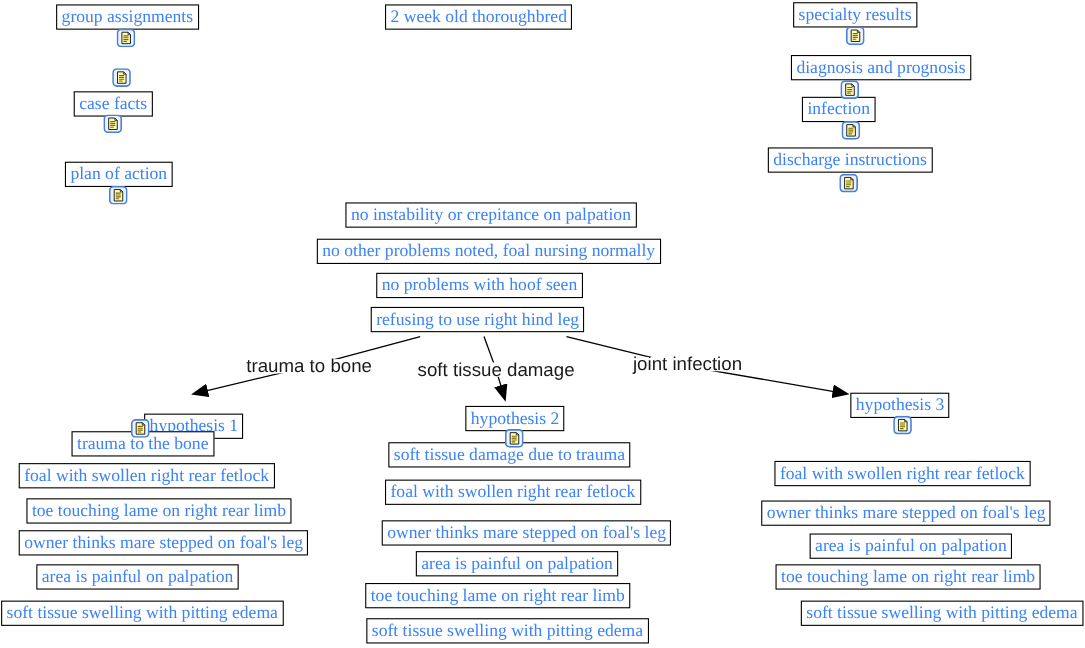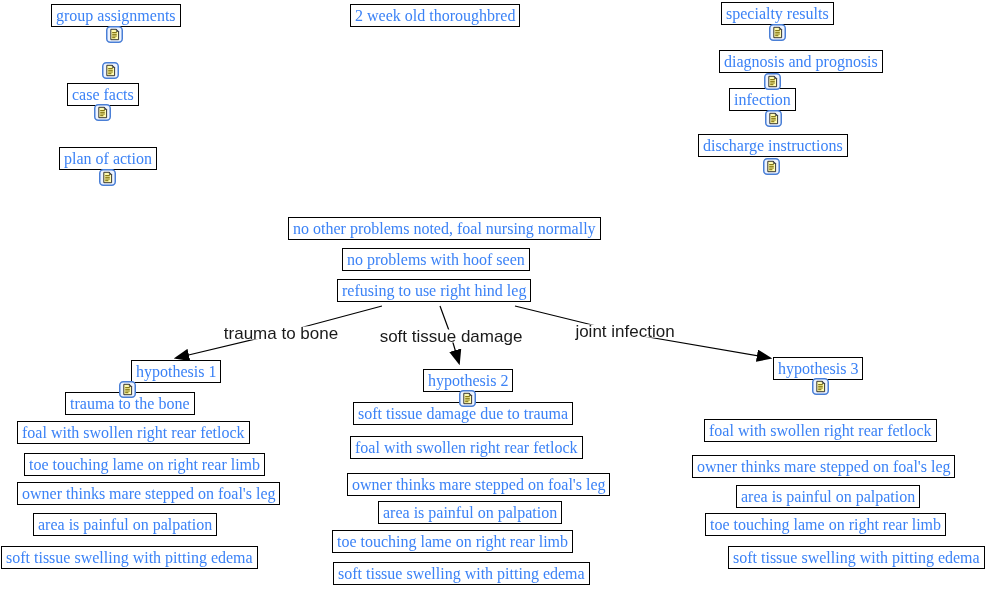--- a/index.html
+++ b/index.html
@@ -101,24 +101,25 @@
     </div>
     <div class="concept" style="left: 698px; top: 134px;">discharge instructions</div>
     <div class="resource-icon" style="left: 763px; top: 158px;">
       <svg width="17" height="17" viewBox="0 0 17 17" aria-hidden="true">
         <rect x="0.75" y="0.75" width="15.5" height="15.5" rx="3.5" fill="#eef4ff" stroke="#4a7fd6" stroke-width="1.5"></rect>
         <path d="M4.8 3.3 h5.6 l2.2 2.2 v8.2 h-7.8 z" fill="#fffbb0" stroke="#222222" stroke-width="0.9"></path>
         <path d="M10.4 3.3 v2.2 h2.2 z" fill="#c9d5ea" stroke="#222222" stroke-width="0.7"></path>
         <path d="M6.2 6.6 h4.6 M6.2 8.3 h4.6 M6.2 10 h4.6 M6.2 11.7 h3.2" stroke="#7a6a00" stroke-width="1" fill="none"></path>
       </svg>
     </div>
+    <div class="concept" style="left: 314px; top: 184px;">no instability or crepitance on palpation</div>
     <div class="concept" style="left: 288px; top: 217px;">no other problems noted, foal nursing normally</div>
     <div class="concept" style="left: 342px; top: 248px;">no problems with hoof seen</div>
     <div class="concept" style="left: 337px; top: 279px;">refusing to use right hind leg</div>
-    <div class="concept" style="left: 83px; top: 360px; margin-left: 48px;">hypothesis 1</div>
+    <div class="concept" style="left: 83px; top: 376px; margin-left: 48px;">hypothesis 1</div>
     <div class="resource-icon" style="left: 119px; top: 381px;">
       <svg width="17" height="17" viewBox="0 0 17 17" aria-hidden="true">
         <rect x="0.75" y="0.75" width="15.5" height="15.5" rx="3.5" fill="#eef4ff" stroke="#4a7fd6" stroke-width="1.5"></rect>
         <path d="M4.8 3.3 h5.6 l2.2 2.2 v8.2 h-7.8 z" fill="#fffbb0" stroke="#222222" stroke-width="0.9"></path>
         <path d="M10.4 3.3 v2.2 h2.2 z" fill="#c9d5ea" stroke="#222222" stroke-width="0.7"></path>
         <path d="M6.2 6.6 h4.6 M6.2 8.3 h4.6 M6.2 10 h4.6 M6.2 11.7 h3.2" stroke="#7a6a00" stroke-width="1" fill="none"></path>
       </svg>
     </div>
     <div class="concept" style="left: 65px; top: 392px;">trauma to the bone</div>
     <div class="concept" style="left: 17px; top: 421px;">foal with swollen right rear fetlock</div>

